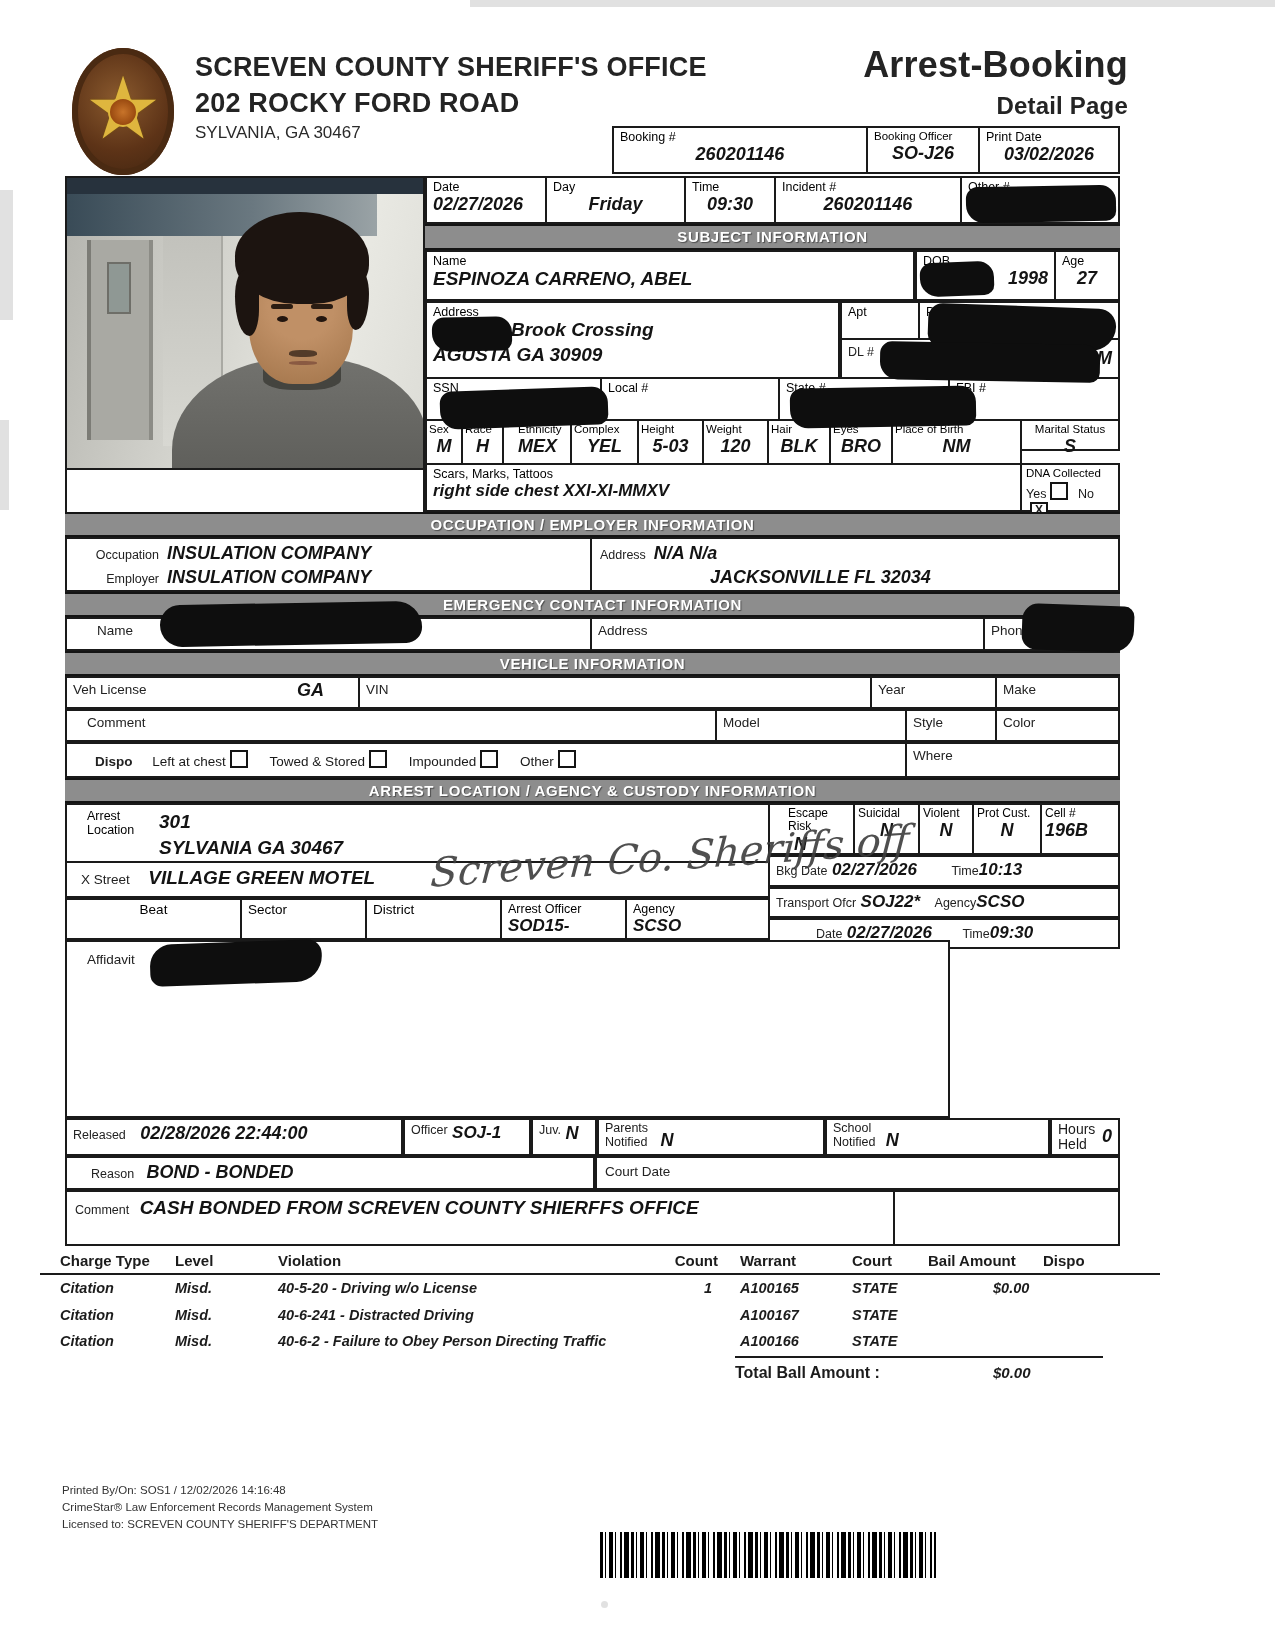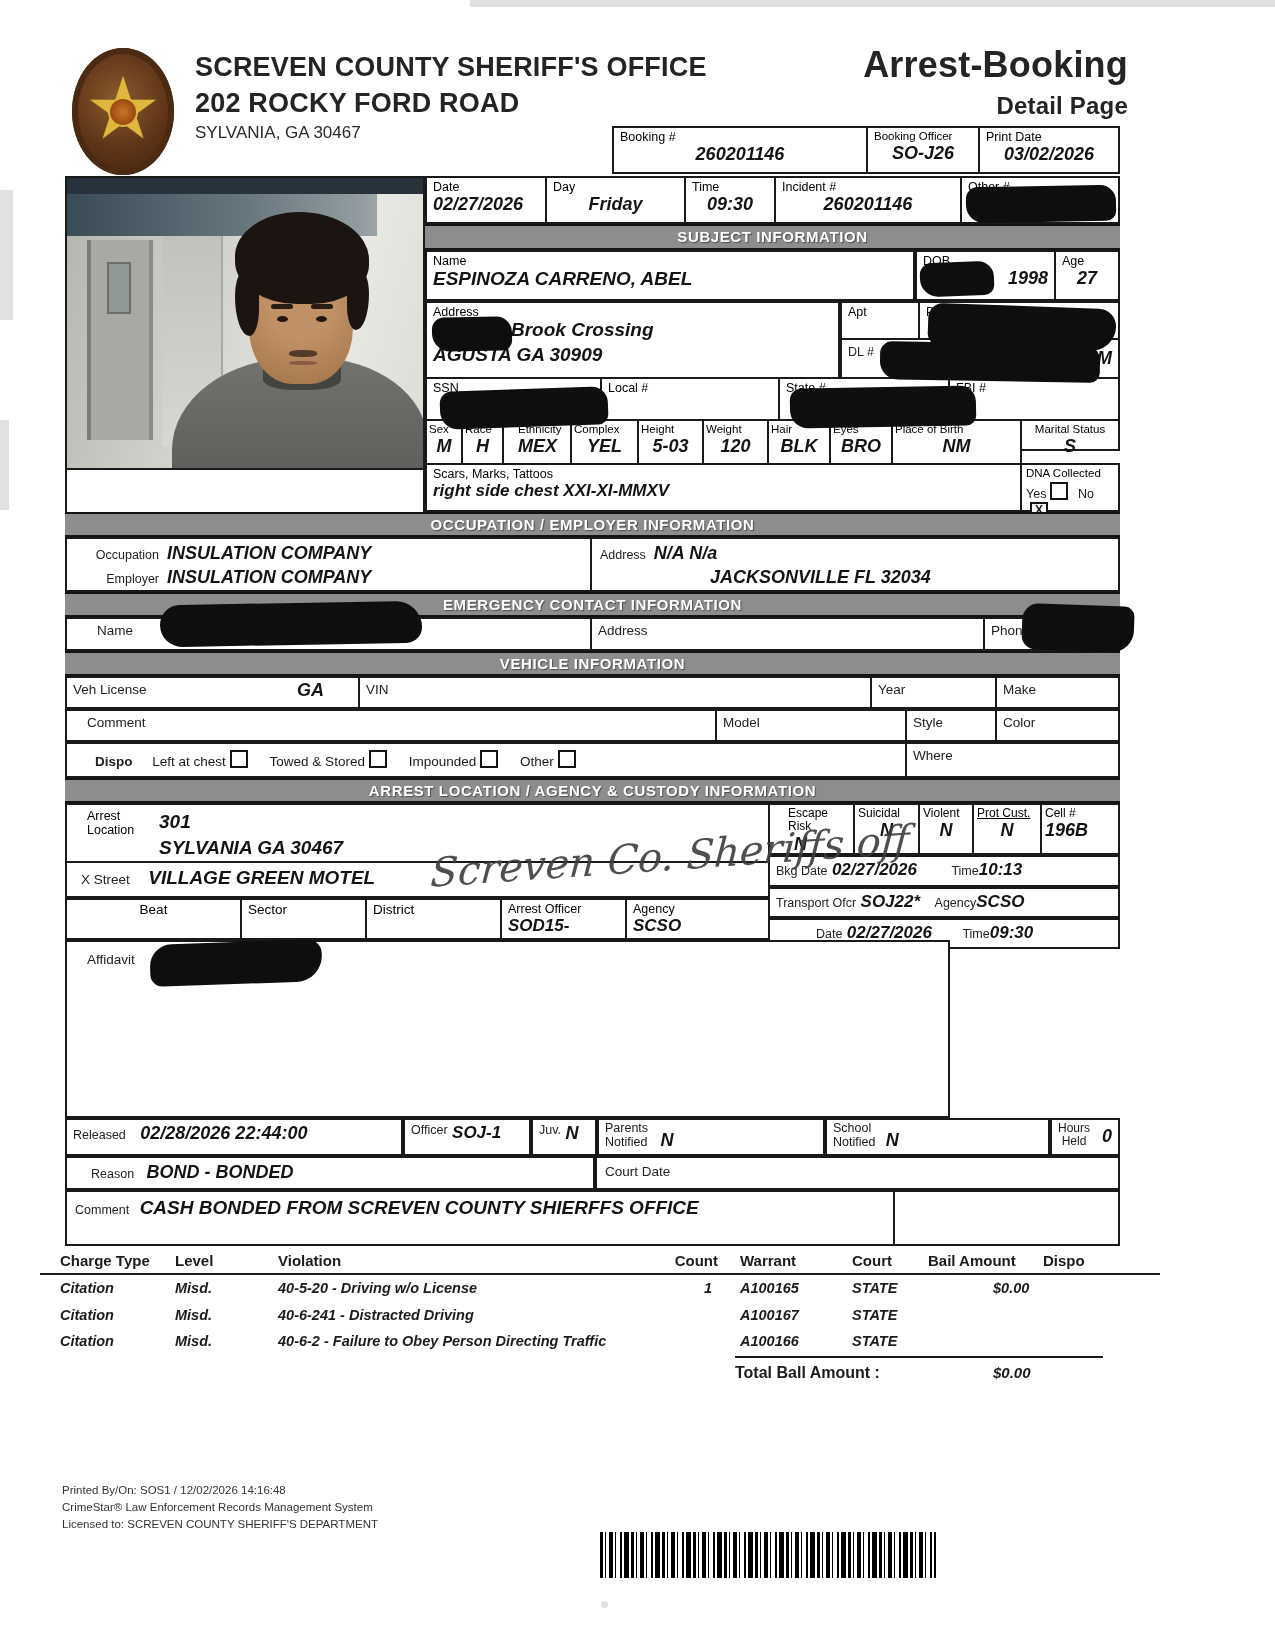--- a/index.html
+++ b/index.html
@@ -305,21 +305,21 @@
 </div>
 <div class="cell" style="left:853px;top:803px;width:67px;height:52px;padding:2px 3px;">
   <span class="lbl" style="font-size:12px;">Suicidal</span>
   <div class="val ctr">N</div>
 </div>
 <div class="cell" style="left:918px;top:803px;width:56px;height:52px;padding:2px 3px;">
   <span class="lbl" style="font-size:12px;">Violent</span>
   <div class="val ctr">N</div>
 </div>
 <div class="cell" style="left:972px;top:803px;width:70px;height:52px;padding:2px 3px;">
-  <span class="lbl" style="font-size:12px;text-decoration:underline;">Prot Cust.</span>
+  <span class="lbl" style="font-size:12px;">Prot Cust.</span>
   <div class="val ctr">N</div>
 </div>
 <div class="cell" style="left:1040px;top:803px;width:80px;height:52px;padding:2px 3px;">
   <span class="lbl" style="font-size:12px;">Cell #</span>
   <div class="val">196B</div>
 </div>
 <div class="cell" style="left:768px;top:855px;width:352px;height:32px;padding:3px 6px;">
   <span class="lbl-in">Bkg Date</span>
   <span class="val" style="font-size:17px;">02/27/2026</span>
   <span class="lbl-in" style="margin-left:30px;">Time</span><span class="val" style="font-size:17px;">10:13</span>
@@ -356,21 +356,21 @@
 </div>
 <div class="cell" style="left:597px;top:1118px;width:228px;height:38px;padding:2px 6px;">
   <span style="display:inline-block;line-height:1.1;font-size:12.5px;"><span>Parents</span><br><span>Notified</span></span>
   <span class="val" style="margin-left:8px;">N</span>
 </div>
 <div class="cell" style="left:825px;top:1118px;width:225px;height:38px;padding:2px 6px;">
   <span style="display:inline-block;line-height:1.1;font-size:12.5px;"><span>School</span><br><span>Notified</span></span>
   <span class="val" style="margin-left:6px;">N</span>
 </div>
 <div class="cell" style="left:1050px;top:1118px;width:70px;height:38px;padding:2px 6px;">
-  <span style="display:inline-block;line-height:1.1;font-size:12px;text-align:center;"><span>Hours</span><br><span>Held</span></span>
+  <span style="display:inline-block;line-height:1.1;font-size:14px;"><span>Hours</span><br><span>Held</span></span>
   <span class="val" style="float:right;margin-top:4px;">0</span>
 </div>
 <div class="cell" style="left:65px;top:1156px;width:530px;height:34px;padding:4px 6px;">
   <span class="lbl-in" style="margin-left:18px;">Reason</span>
   <span class="val" style="margin-left:8px;font-size:18px;">BOND - BONDED</span>
 </div>
 <div class="cell" style="left:595px;top:1156px;width:525px;height:34px;padding:4px 8px;">
   <span class="lbl-in" style="font-size:13.5px;">Court Date</span>
 </div>
 <div class="cell" style="left:65px;top:1190px;width:830px;height:56px;padding:5px 8px;">

